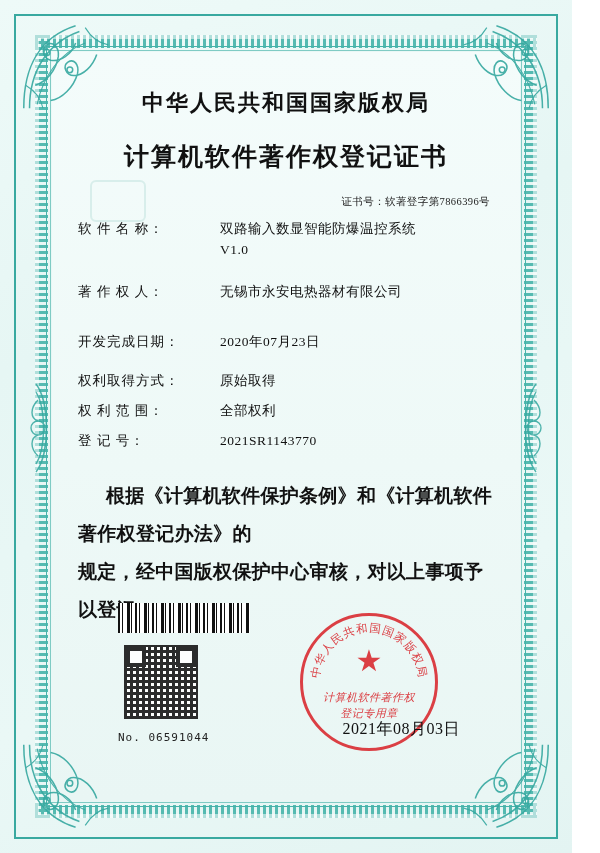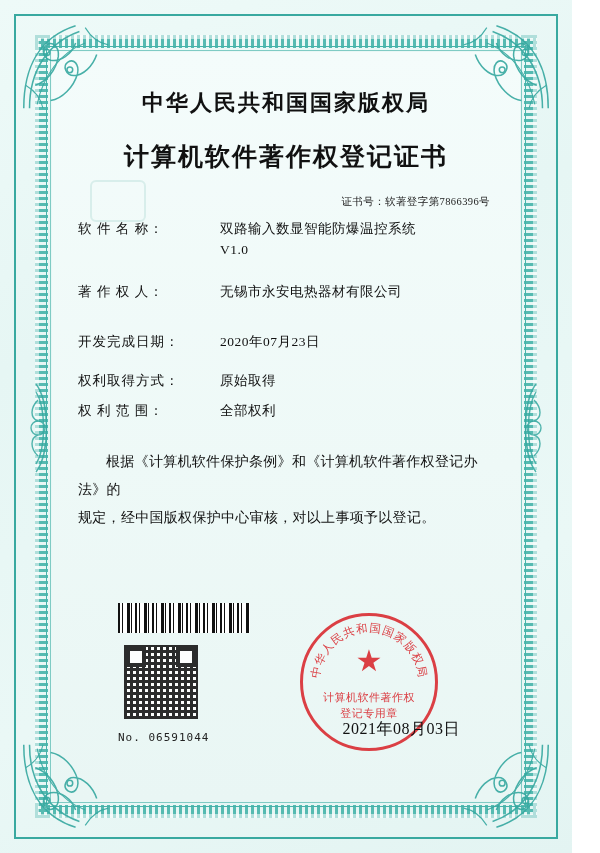--- a/index.html
+++ b/index.html
@@ -160,25 +160,26 @@
     color: #111;
     letter-spacing: .5px;
   }
   .field .value .line2 { display: block; }
 
   .gap-lg { height: 20px; }
   .gap-md { height: 12px; }
 
   .statement {
     margin-top: 26px;
-    font-size: 14px;
+    font-size: 19px;
     line-height: 2.0;
     text-indent: 28px;
     color: #111;
     letter-spacing: .3px;
+    font-weight: bold;
   }
   .statement .l2 { text-indent: 0; display: block; }
 
   
   .bottom {
     position: absolute;
     left: 26px;
     right: 26px;
     bottom: 28px;
     height: 170px;
@@ -257,20 +258,21 @@
     color: #d9262c;
   }
   .seal .seal-line1, .seal .seal-line2 {
     position: absolute;
     width: 100%;
     text-align: center;
     font-size: 11px;
     letter-spacing: .5px;
     color: #d9262c;
     font-family: "Liberation Serif", serif;
+    font-style: italic;
   }
   .seal .seal-line1 { top: 74px; }
   .seal .seal-line2 { top: 90px; }
 
   .issue-date {
     position: absolute;
     right: 34px;
     top: 116px;
     font-size: 16px;
     color: #111;
@@ -401,20 +403,24 @@
       <div class="field">
         <span class="label">权利取得方式：</span>
         <span class="value">原始取得</span>
       </div>
 
       <div class="field">
         <span class="label">权 利 范 围：</span>
         <span class="value">全部权利</span>
       </div>
 
+      <div class="field">
+        <span class="label">登 记 号：</span>
+        <span class="value">2021SR1143770</span>
+      </div>
 
     </div>
 
     <div class="statement">
       <span>根据《计算机软件保护条例》和《计算机软件著作权登记办法》的</span>
       <span class="l2">规定，经中国版权保护中心审核，对以上事项予以登记。</span>
     </div>
 
     <div class="bottom">
       <div class="barcode"></div>

